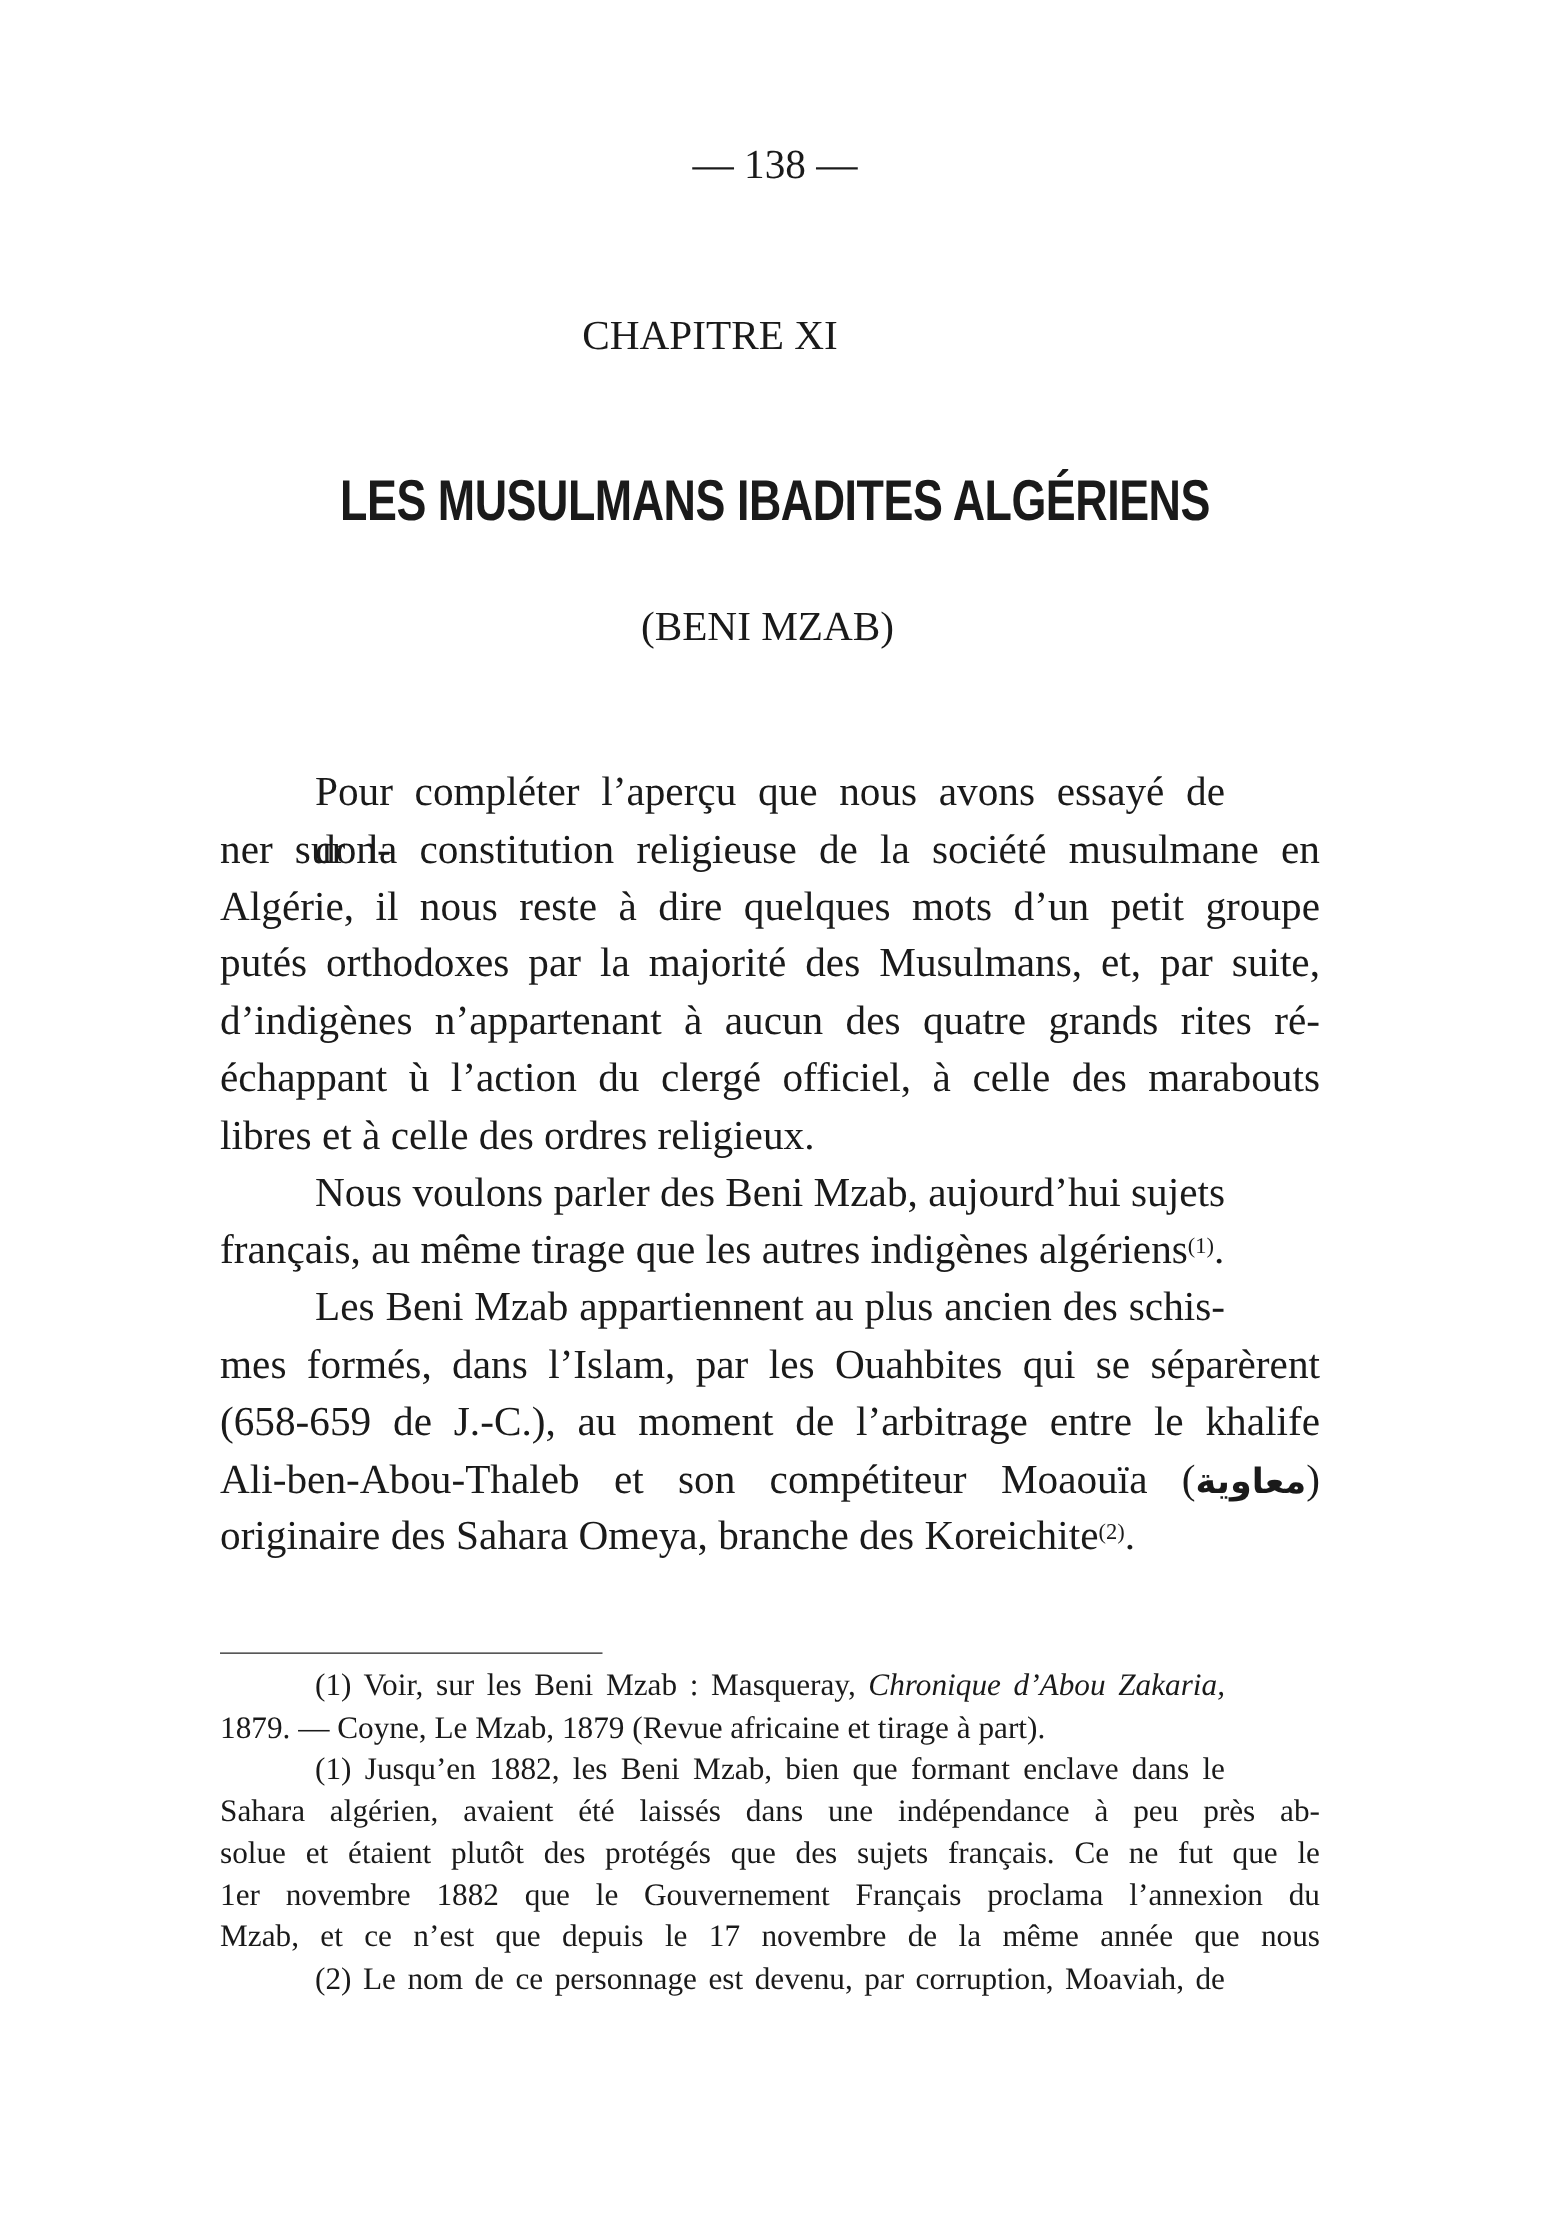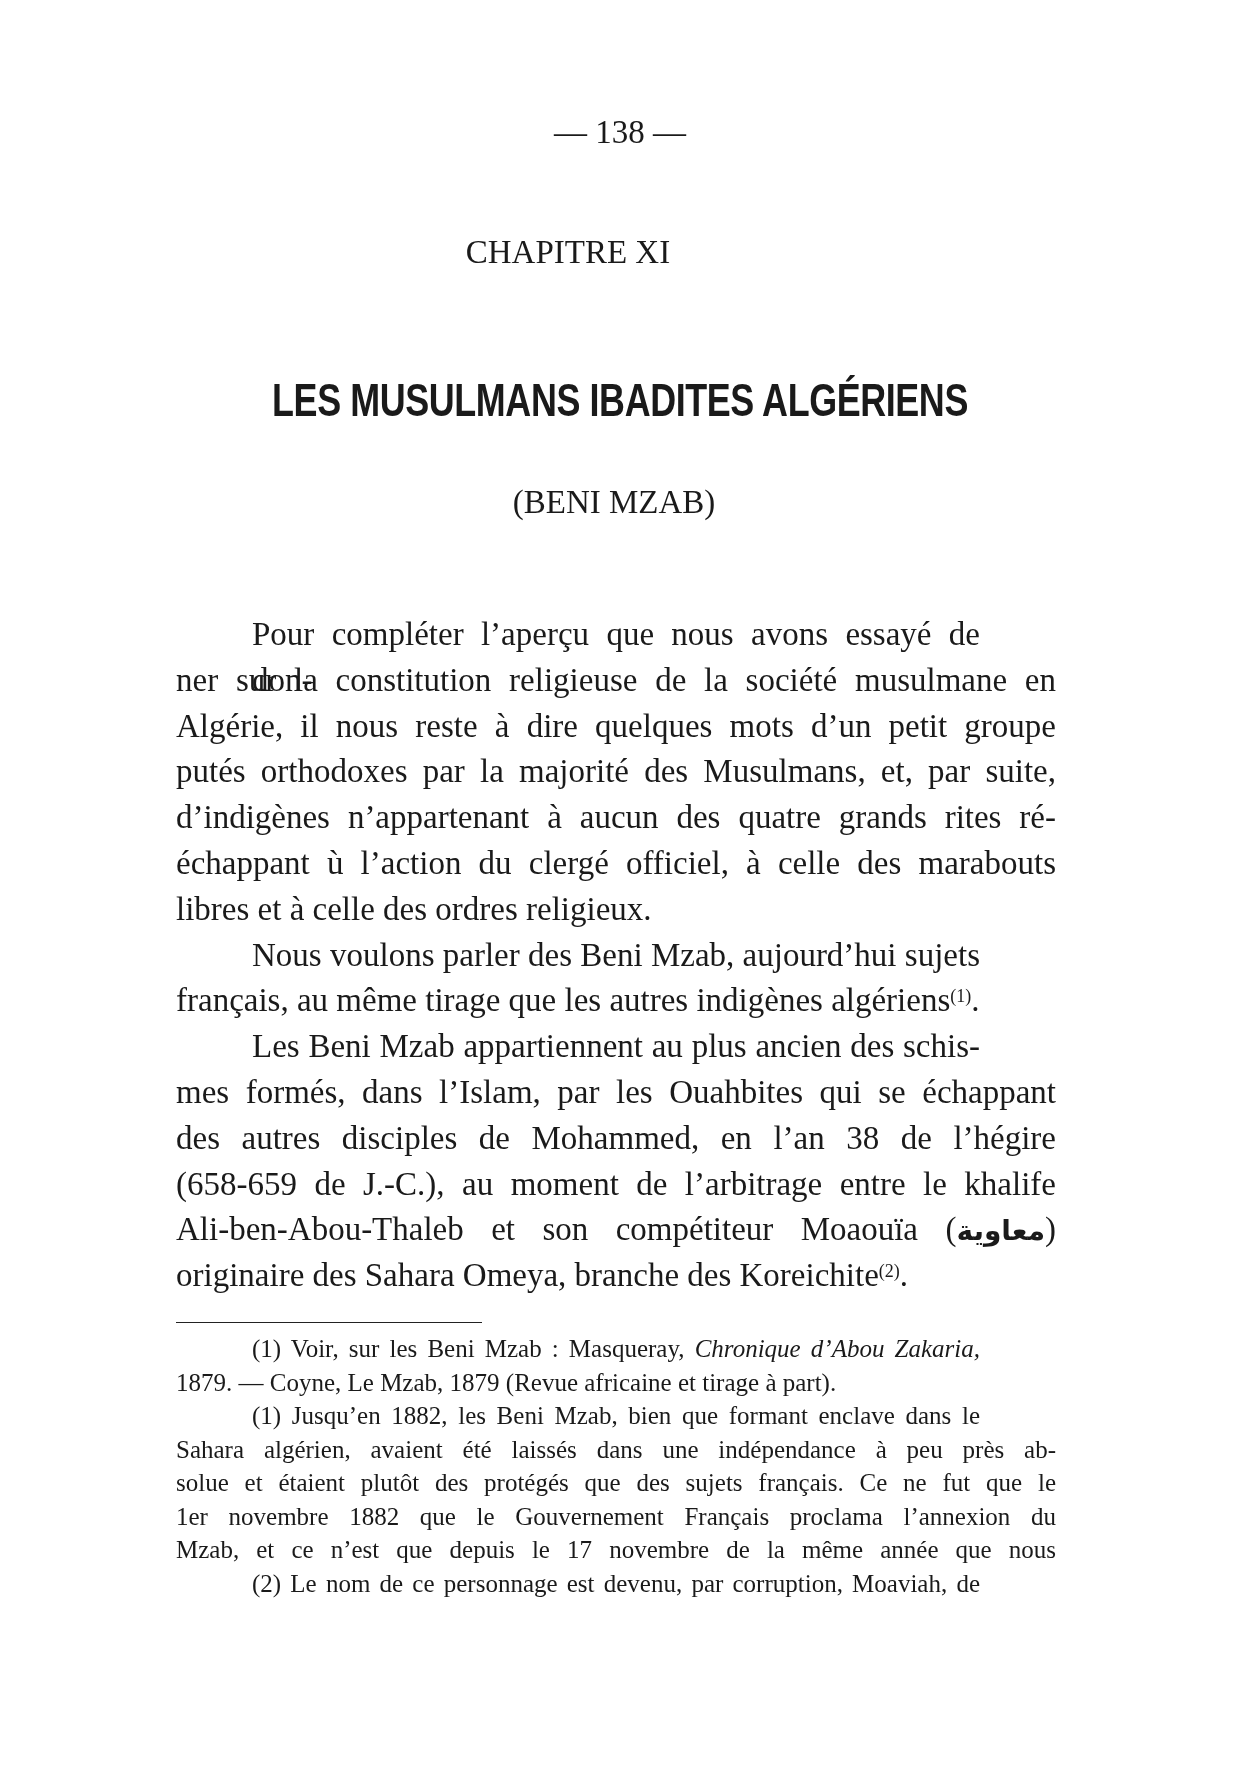--- a/index.html
+++ b/index.html
@@ -19,21 +19,21 @@
       position: absolute;
       top: 112px;
       left: 0;
       width: 1240px;
       text-align: center;
       font-size: 33px;
       line-height: 40px;
     }
     .chapter-label {
       position: absolute;
-      top: 232px;
+      top: 249px;
       left: 0;
       width: 1136px;
       text-align: center;
       font-size: 33px;
       line-height: 40px;
     }
     .chapter-title {
       position: absolute;
       top: 372px;
       left: 0;
@@ -147,22 +147,21 @@
     <span class="line last"><span class="jt">libres et à celle des ordres religieux.</span></span>
   </div>
 
   <div>
     <span class="line indent"><span class="jt">Nous voulons parler des Beni Mzab, aujourd’hui sujets</span></span>
     <span class="line last"><span class="jt"><span>français, au même tirage que les autres indigènes algériens</span><sup class="fn">(1)</sup><span>.</span></span></span>
   </div>
 
   <div>
     <span class="line indent"><span class="jt">Les Beni Mzab appartiennent au plus ancien des schis-</span></span>
-    <span class="line"><span class="jt">mes formés, dans l’Islam, par les Ouahbites qui se échappant</span></span>
-    <span class="line"><span class="jt">des autres disciples de Mohammed, en l’an 38 de l’hégire</span></span>
+    <span class="line"><span class="jt">mes formés, dans l’Islam, par les Ouahbites qui se séparèrent</span></span>
     <span class="line"><span class="jt">(658-659 de J.-C.), au moment de l’arbitrage entre le khalife</span></span>
     <span class="line"><span class="jt"><span>Ali-ben-Abou-Thaleb et son compétiteur Moaouïa (</span><span class="arabic" dir="rtl">معاوية</span><span>)</span></span></span>
     <span class="line last"><span class="jt"><span>originaire des Sahara Omeya, branche des Koreichite</span><sup class="fn">(2)</sup><span>.</span></span></span>
   </div>
 </div>
 
 <div class="footnote-rule"></div>
 
 <div class="footnotes">
 

